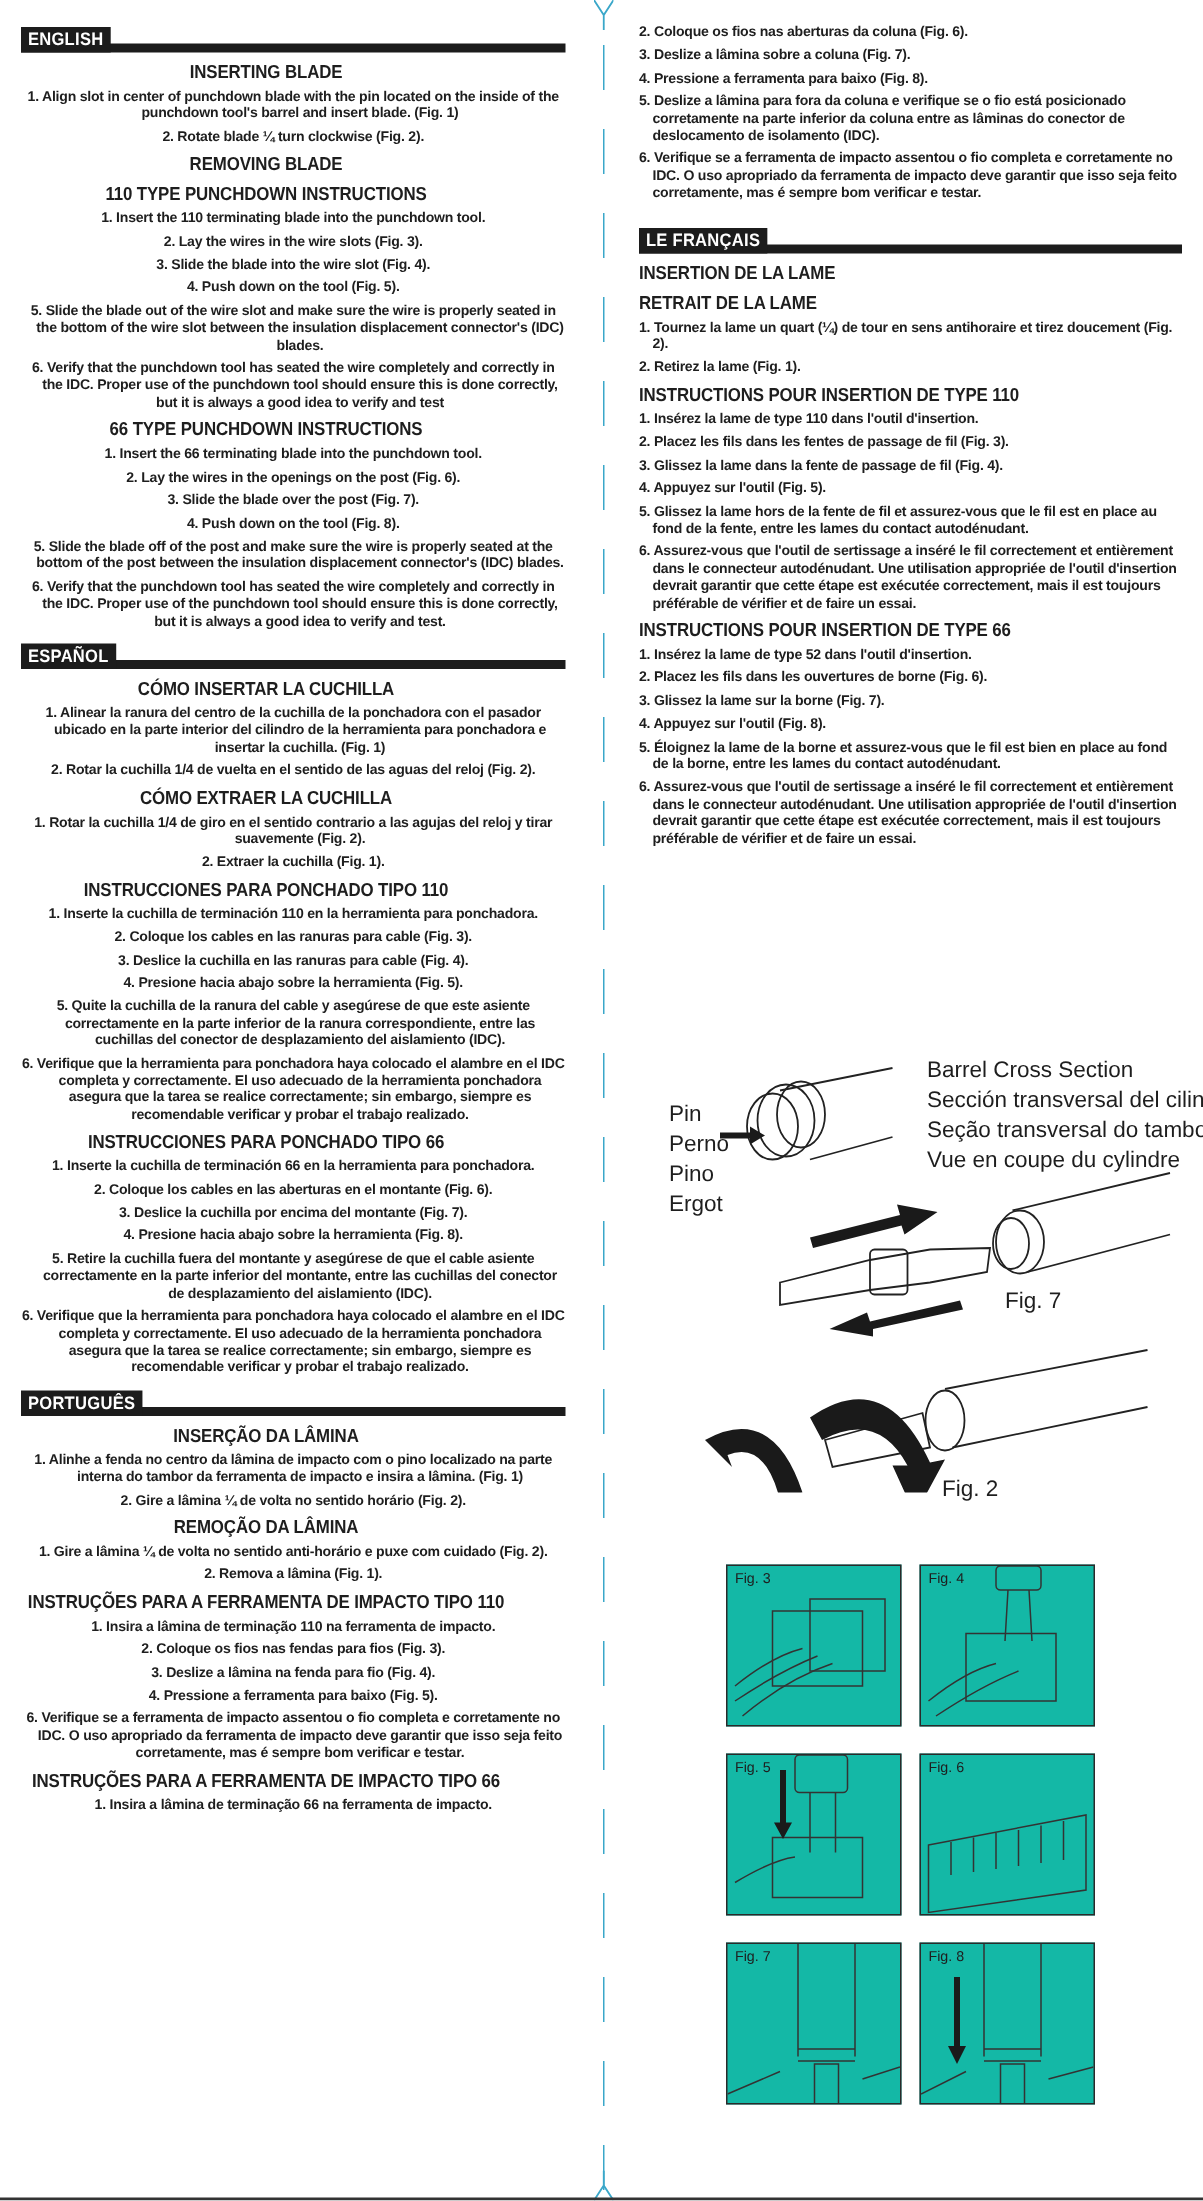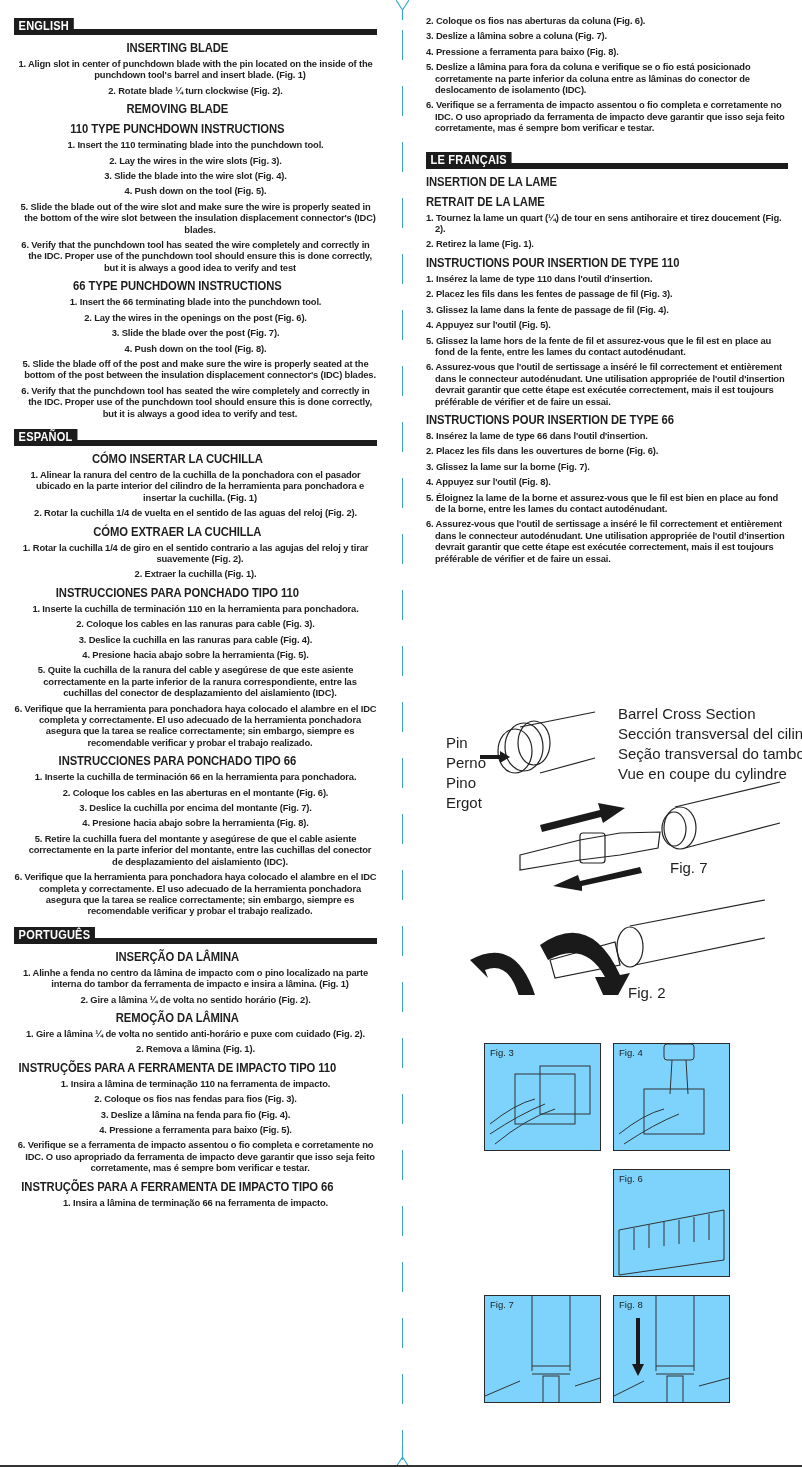--- a/index.html
+++ b/index.html
@@ -15,21 +15,21 @@
   .lang-bar .rule { position:absolute; left:0; right:0; bottom:0; height:6px; background:#1c1c1c; }
   h2 { font-size:12.5px; font-weight:bold; margin:6px 0 3px 0; letter-spacing:-0.1px;
        transform:scaleX(0.9); transform-origin:left; white-space:nowrap; }
   ol { list-style:none; margin:0; padding:0;font-weight:bold; }
   ol li { font-size:9.4px; line-height:11.4px; margin-bottom:4px; padding-left:9px; text-indent:-9px;
           letter-spacing:-0.15px; }
   .fold { position:absolute; left:402px; top:0; width:1px; height:1467px; }
   .fold .seg { position:absolute; left:0; width:1px; background:#3aa7c9; }
   .fig-area { position:absolute; left:420px; top:695px; width:380px; height:772px; }
   .label { position:absolute; font-size:15px; line-height:20px; white-space:pre; }
-  .fig-box { position:absolute; width:115px; height:106px; border:1.5px solid #2a2a2a; background:#7dd3fc; }
+  .fig-box { position:absolute; width:115px; height:106px; border:1.5px solid #2a2a2a; background:#14b8a6; }
   .fig-box .cap { position:absolute; left:5px; top:3px; font-size:9.5px; }
   .bottom-rule { position:absolute; left:0; right:0; bottom:0; height:2px; background:#333; }
 </style>
 </head>
 <body>
 
 <div id="left" class="col" style="top:18px;">
     <div>
       <div class="lang-bar">
         <div class="rule"></div>
@@ -185,21 +185,21 @@
       <ol>
         <li>1. Insérez la lame de type 110 dans l'outil d'insertion.</li>
         <li>2. Placez les fils dans les fentes de passage de fil (Fig. 3).</li>
         <li>3. Glissez la lame dans la fente de passage de fil (Fig. 4).</li>
         <li>4. Appuyez sur l'outil (Fig. 5).</li>
         <li>5. Glissez la lame hors de la fente de fil et assurez-vous que le fil est en place au fond de la fente, entre les lames du contact autodénudant.</li>
         <li>6. Assurez-vous que l'outil de sertissage a inséré le fil correctement et entièrement dans le connecteur autodénudant. Une utilisation appropriée de l'outil d'insertion devrait garantir que cette étape est exécutée correctement, mais il est toujours préférable de vérifier et de faire un essai.</li>
       </ol>
       <h2>INSTRUCTIONS POUR INSERTION DE TYPE 66</h2>
       <ol>
-        <li>8. Insérez la lame de type 66 dans l'outil d'insertion.</li>
+        <li>1. Insérez la lame de type 52 dans l'outil d'insertion.</li>
         <li>2. Placez les fils dans les ouvertures de borne (Fig. 6).</li>
         <li>3. Glissez la lame sur la borne (Fig. 7).</li>
         <li>4. Appuyez sur l'outil (Fig. 8).</li>
         <li>5. Éloignez la lame de la borne et assurez-vous que le fil est bien en place au fond de la borne, entre les lames du contact autodénudant.</li>
         <li>6. Assurez-vous que l'outil de sertissage a inséré le fil correctement et entièrement dans le connecteur autodénudant. Une utilisation appropriée de l'outil d'insertion devrait garantir que cette étape est exécutée correctement, mais il est toujours préférable de vérifier et de faire un essai.</li>
       </ol>
     </div>
 </div>
 
 <div class="fig-area">
@@ -260,20 +260,32 @@
     <span class="cap">Fig. 4</span>
     <svg width="115" height="106">
         <g stroke="#333" fill="none">
           <rect x="30" y="45" width="60" height="45"></rect>
           <rect x="50" y="0" width="30" height="16" rx="3"></rect>
           <path d="M58 16 L56 50 M72 16 L74 50"></path>
           <path d="M5 90 Q30 70 50 65 M10 100 Q40 80 65 70"></path>
         </g>
       </svg>
   </div>
+  <div class="fig-box" style="left:64px;top:474px">
+    <span class="cap">Fig. 5</span>
+    <svg width="115" height="106">
+        <g stroke="#333" fill="none">
+          <rect x="45" y="0" width="35" height="25" rx="3"></rect>
+          <path d="M55 25 L55 65 M72 25 L72 65"></path>
+          <rect x="30" y="55" width="60" height="40"></rect>
+          <path d="M5 85 Q30 70 45 68"></path>
+        </g>
+        <path d="M35 10 L35 45 L31 45 L37 56 L43 45 L39 45 L39 10 Z" fill="#1a1a1a"></path>
+      </svg>
+  </div>
   <div class="fig-box" style="left:193px;top:474px">
     <span class="cap">Fig. 6</span>
     <svg width="115" height="106">
         <g stroke="#333" fill="none">
           <path d="M5 60 L110 40 L110 90 L5 105 Z"></path>
           <path d="M20 58 L20 80 M35 55 L35 78 M50 52 L50 76 M65 50 L65 74 M80 47 L80 72 M95 44 L95 70"></path>
         </g>
       </svg>
   </div>
   <div class="fig-box" style="left:64px;top:600px">

